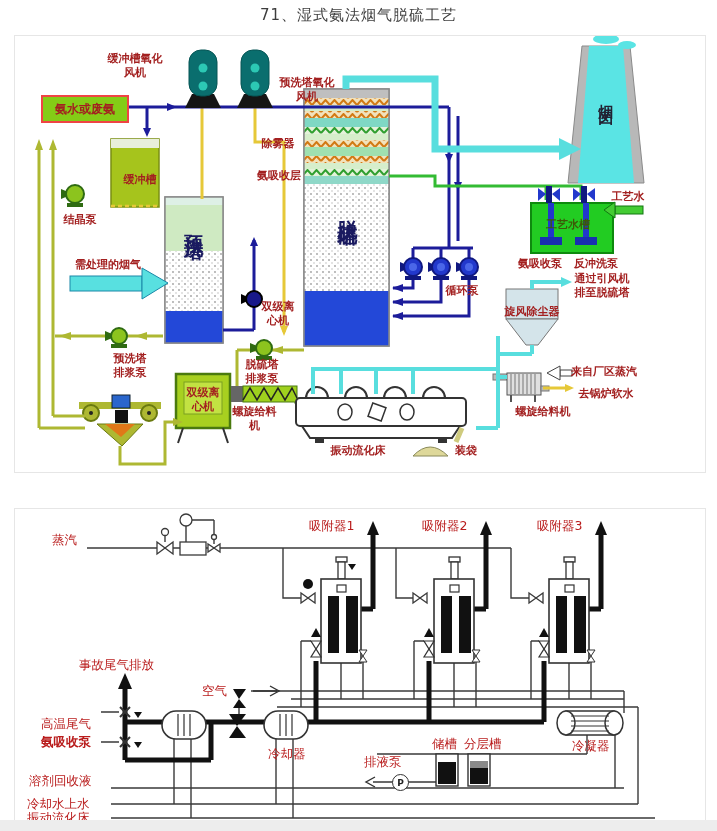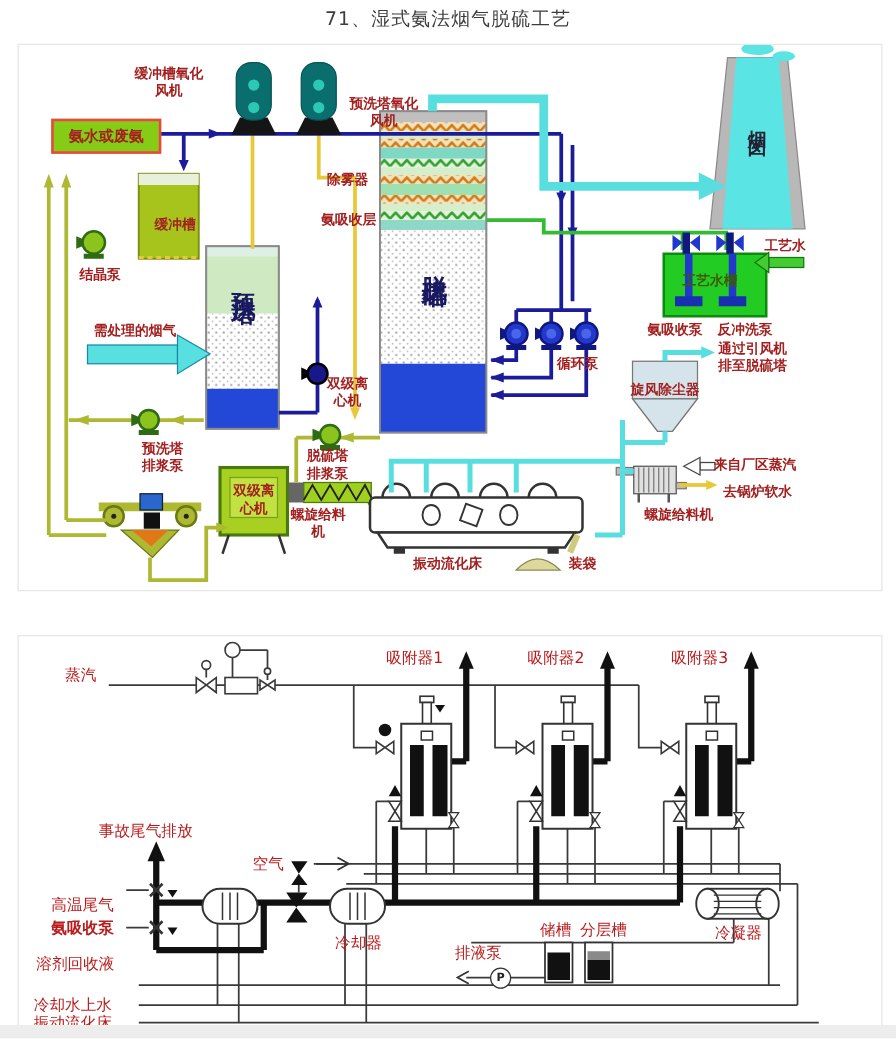--- a/index.html
+++ b/index.html
@@ -461,21 +461,21 @@
 
     <div class="lb2" style="left:37px;top:23px">蒸汽</div>
     <div class="lb2" style="left:294px;top:9px">吸附器1</div>
     <div class="lb2" style="left:407px;top:9px">吸附器2</div>
     <div class="lb2" style="left:522px;top:9px">吸附器3</div>
     <div class="lb2" style="left:64px;top:148px;font-weight:normal">事故尾气排放</div>
     <div class="lb2" style="left:26px;top:207px;font-weight:normal">高温尾气</div>
     <div class="lb2" style="left:26px;top:225px;font-weight:bold">氨吸收泵</div>
     <div class="lb2" style="left:187px;top:174px">空气</div>
     <div class="lb2" style="left:253px;top:237px">冷却器</div>
-    <div class="lb2" style="left:14px;top:254px">溶剂回收液</div>
+    <div class="lb2" style="left:14px;top:264px">溶剂回收液</div>
     <div class="lb2" style="left:12px;top:287px">冷却水上水</div>
     <div class="lb2" style="left:12px;top:301px">振动流化床</div>
     <div class="lb2" style="left:349px;top:245px">排液泵</div>
     <div class="pcircle" style="left:377px;top:265px">P</div>
     <div class="lb2" style="left:417px;top:227px">储槽</div>
     <div class="lb2" style="left:449px;top:227px">分层槽</div>
     <div class="lb2" style="left:557px;top:229px">冷凝器</div>
   </div>
 
   <div class="strip"></div>

